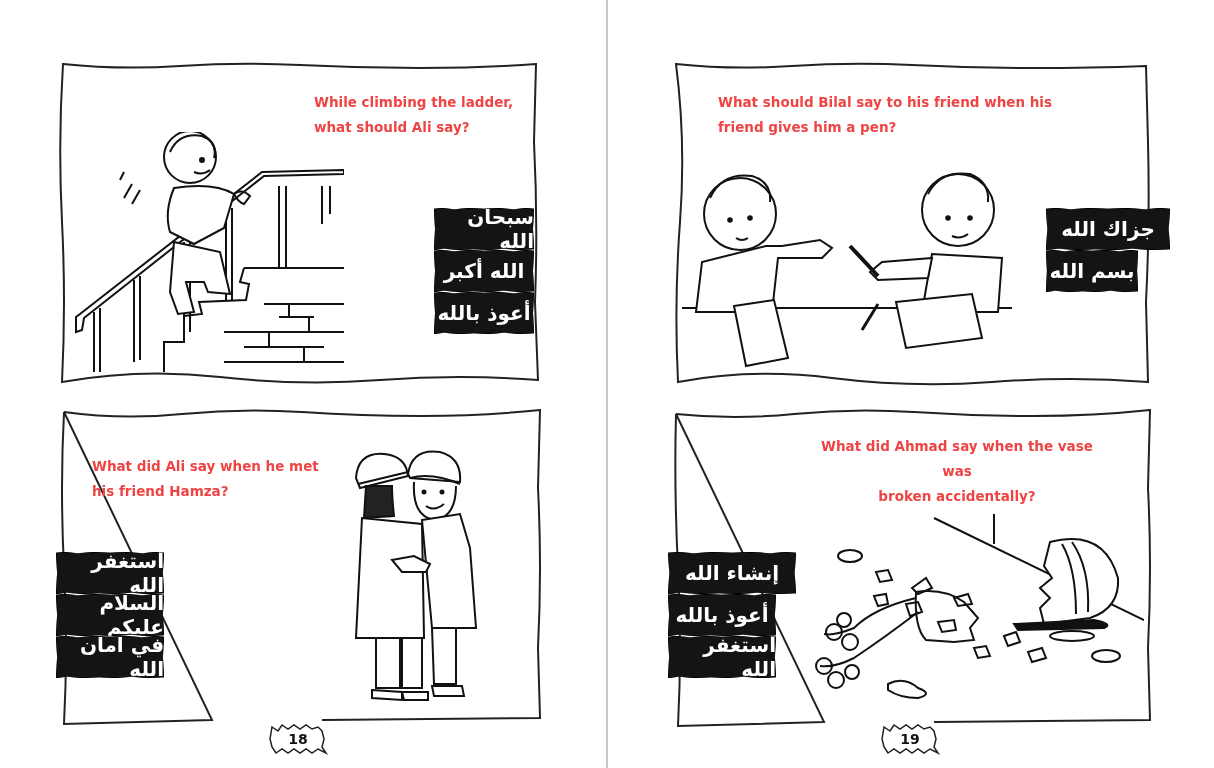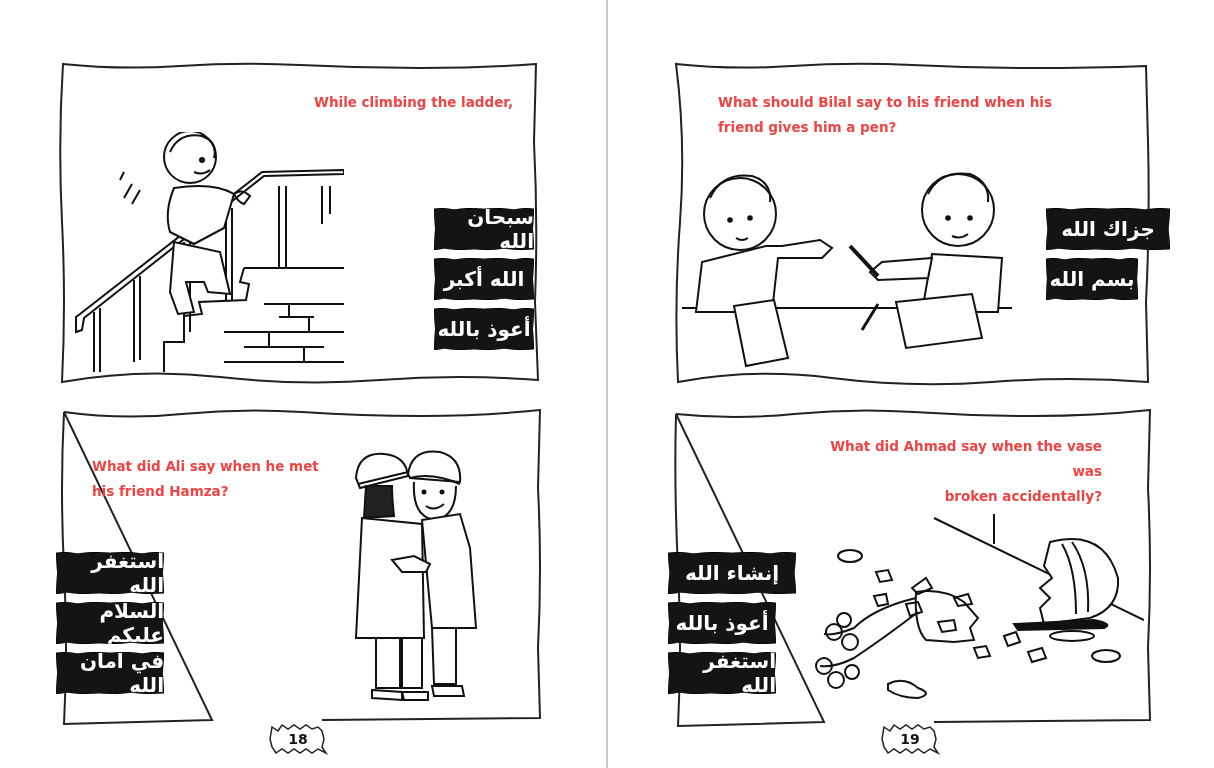--- a/index.html
+++ b/index.html
@@ -7,21 +7,21 @@
     width:1214px; height:768px; background:#ffffff; position:relative; overflow:hidden;
     font-family:"DejaVu Sans", sans-serif; color:#1a1a1a;
   }
   .spine { position:absolute; left:606px; top:0; width:2px; height:768px; background:#c8c8c8; }
   .panel { position:absolute; }
   .panel svg.frame { position:absolute; left:0; top:0; overflow:visible; }
   .question {
     position:absolute; font-family:"DejaVu Sans", sans-serif; font-weight:bold;
     font-size:13.5px; line-height:25px; color:#ef4444;
   }
-  .answers { position:absolute; display:flex; flex-direction:column; gap:8px; }
+  .answers { position:absolute; display:flex; flex-direction:column; }
   .answer {
     background:#141414; color:#fff; height:42px; display:flex; align-items:center; justify-content:center;
     font-family:"DejaVu Sans", sans-serif; font-weight:bold; font-size:20px; direction:rtl;
     box-shadow: inset 0 0 0 1px #000; cursor:pointer;
     clip-path: polygon(0 2%, 8% 0, 20% 3%, 35% 0, 50% 2%, 65% 0, 80% 3%, 92% 0, 100% 2%, 99% 50%, 100% 98%, 85% 100%, 70% 97%, 55% 100%, 40% 98%, 25% 100%, 10% 97%, 0 100%, 1% 50%);
   }
   .illus { position:absolute; }
   .page-number {
     position:absolute; width:64px; height:32px; display:flex; align-items:center; justify-content:center;
     font-weight:bold; font-size:14px; color:#111;
@@ -35,20 +35,21 @@
 <div class="spine"></div>
 
 <div>
 
   <div class="panel" style="left:60px;top:62px;width:480px;height:322px;">
     <svg class="frame" width="480" height="322">
       <path d="M3,2 Q60,8 120,4 T240,3 T360,6 T476,2 L474,80 Q478,160 475,240 L478,318 Q400,312 320,318 T160,315 T2,320 Q6,240 2,160 T3,2 Z" fill="none" stroke="#222" stroke-width="2"></path>
     </svg>
     <div class="question" style="left:254px;top:28px;">
       <div>While climbing the ladder,</div>
+      <div>what should Ali say?</div>
     </div>
     <svg class="illus" style="left:14px;top:70px;" width="270" height="240" viewBox="0 0 270 240" fill="none" stroke="#111" stroke-width="2">
       <path d="M2,185 L2,200 L8,198 L10,186 L190,44 L270,42 L270,38 L188,40 L6,182 Z"></path>
       <line x1="20" y1="180" x2="20" y2="240"></line>
         <line x1="26" y1="176" x2="26" y2="240"></line>
       <line x1="60" y1="148" x2="60" y2="230"></line>
         <line x1="66" y1="144" x2="66" y2="228"></line>
       <line x1="110" y1="110" x2="110" y2="200"></line>
         <line x1="116" y1="106" x2="116" y2="200"></line>
       <line x1="152" y1="80" x2="152" y2="168"></line>
@@ -147,21 +148,21 @@
     <div class="answers" style="left:374px;top:146px;">
       <div class="answer" style="width:124px">جزاك الله</div>
       <div class="answer" style="width:92px">بسم الله</div>
     </div>
   </div>
 
   <div class="panel" style="left:674px;top:408px;width:480px;height:322px;">
     <svg class="frame" width="480" height="322">
       <path d="M2,6 Q60,12 120,6 T240,4 T360,8 T476,2 L474,80 Q478,160 474,240 L476,312 L260,314 M150,314 L4,318 Q8,240 4,160 T2,6 Z" fill="none" stroke="#222" stroke-width="2"></path>
     </svg>
-    <div class="question" style="left:138px;top:26px;text-align:right;width:290px;">
+    <div class="question" style="left:138px;top:26px;text-align:center;width:290px;">
       <div>What  did Ahmad say when the vase was</div>
       <div>broken accidentally?</div>
     </div>
     <svg class="illus" style="left:140px;top:100px;" width="330" height="210" viewBox="0 0 330 210" fill="none" stroke="#111" stroke-width="2">
       <path d="M120,10 L330,112"></path>
         <line x1="180" y1="6" x2="180" y2="36"></line>
       <path d="M236,34 Q290,20 304,70 Q306,100 276,110 L230,116 L226,100 L236,90 L226,80 L238,70 L230,58 Z" fill="#fff"></path>
       <path d="M248,36 Q262,60 262,106 M258,34 Q276,60 274,104"></path>
       <path d="M200,116 L280,112 Q300,116 290,120 L204,122 Z" fill="#111"></path>
       <path d="M102,84 Q130,80 150,94 L164,110 L156,120 L160,132 L140,134 L112,132 Q100,120 102,84 Z" fill="#fff"></path>

